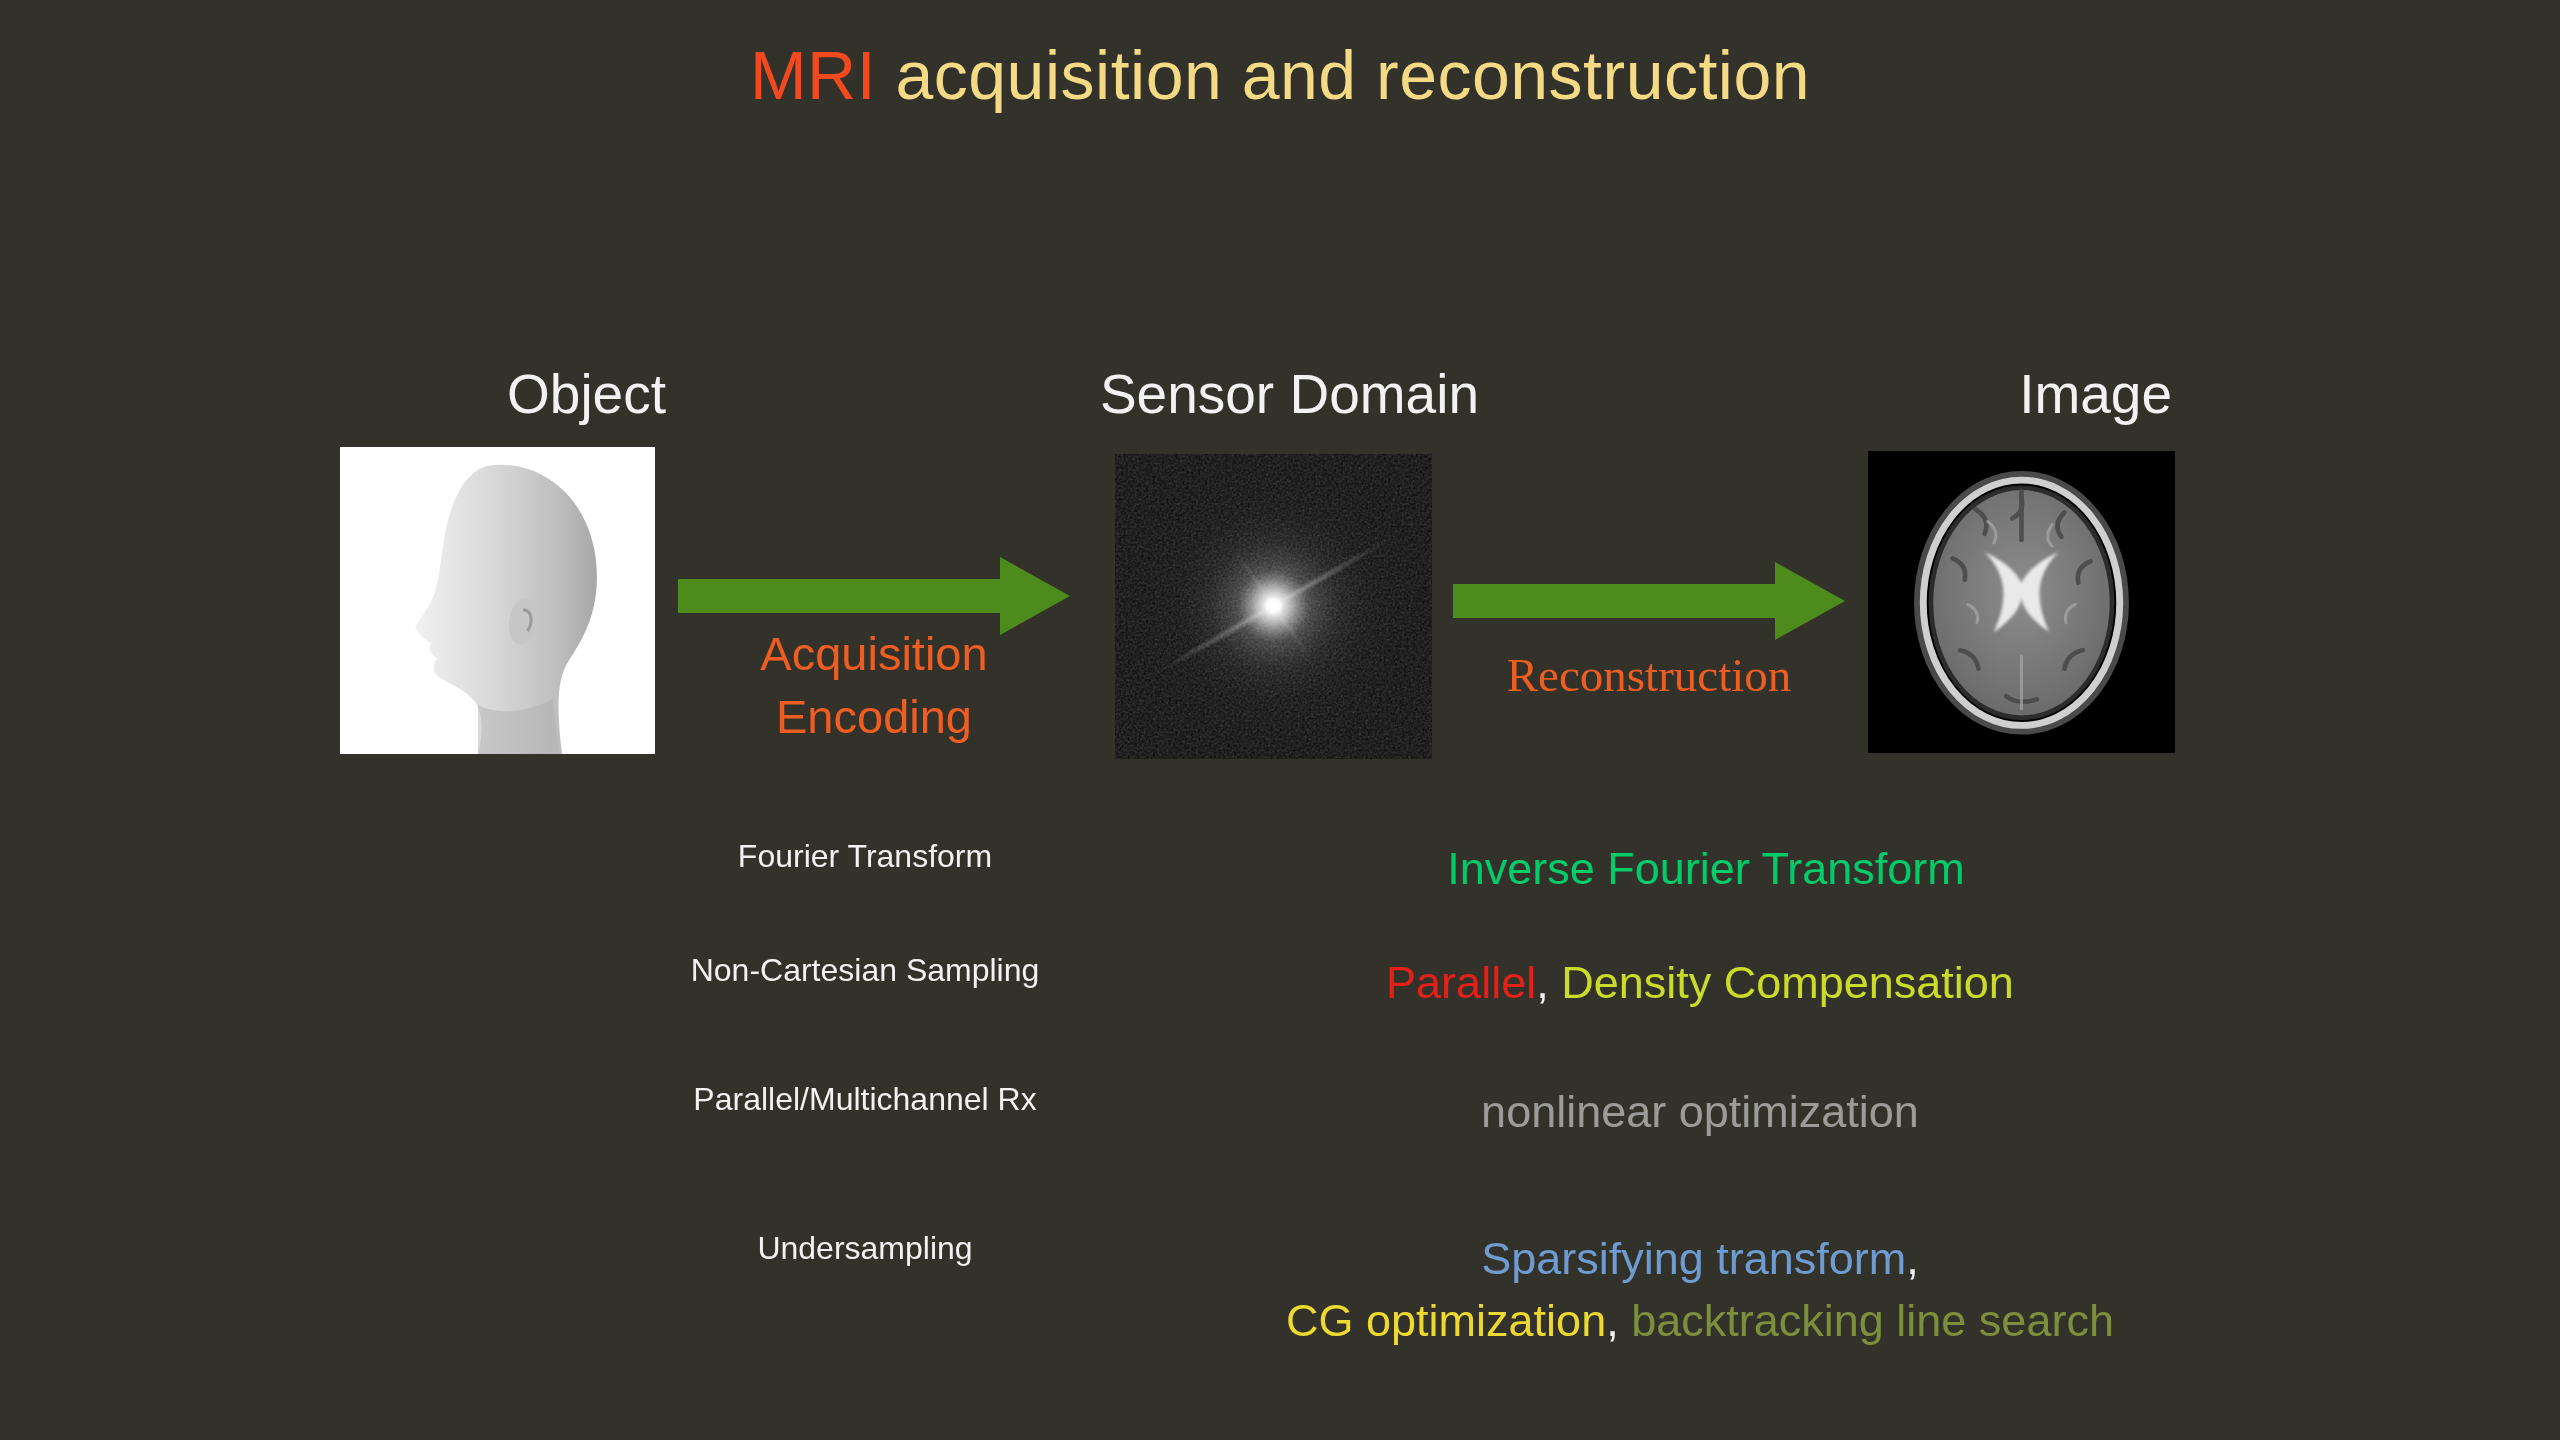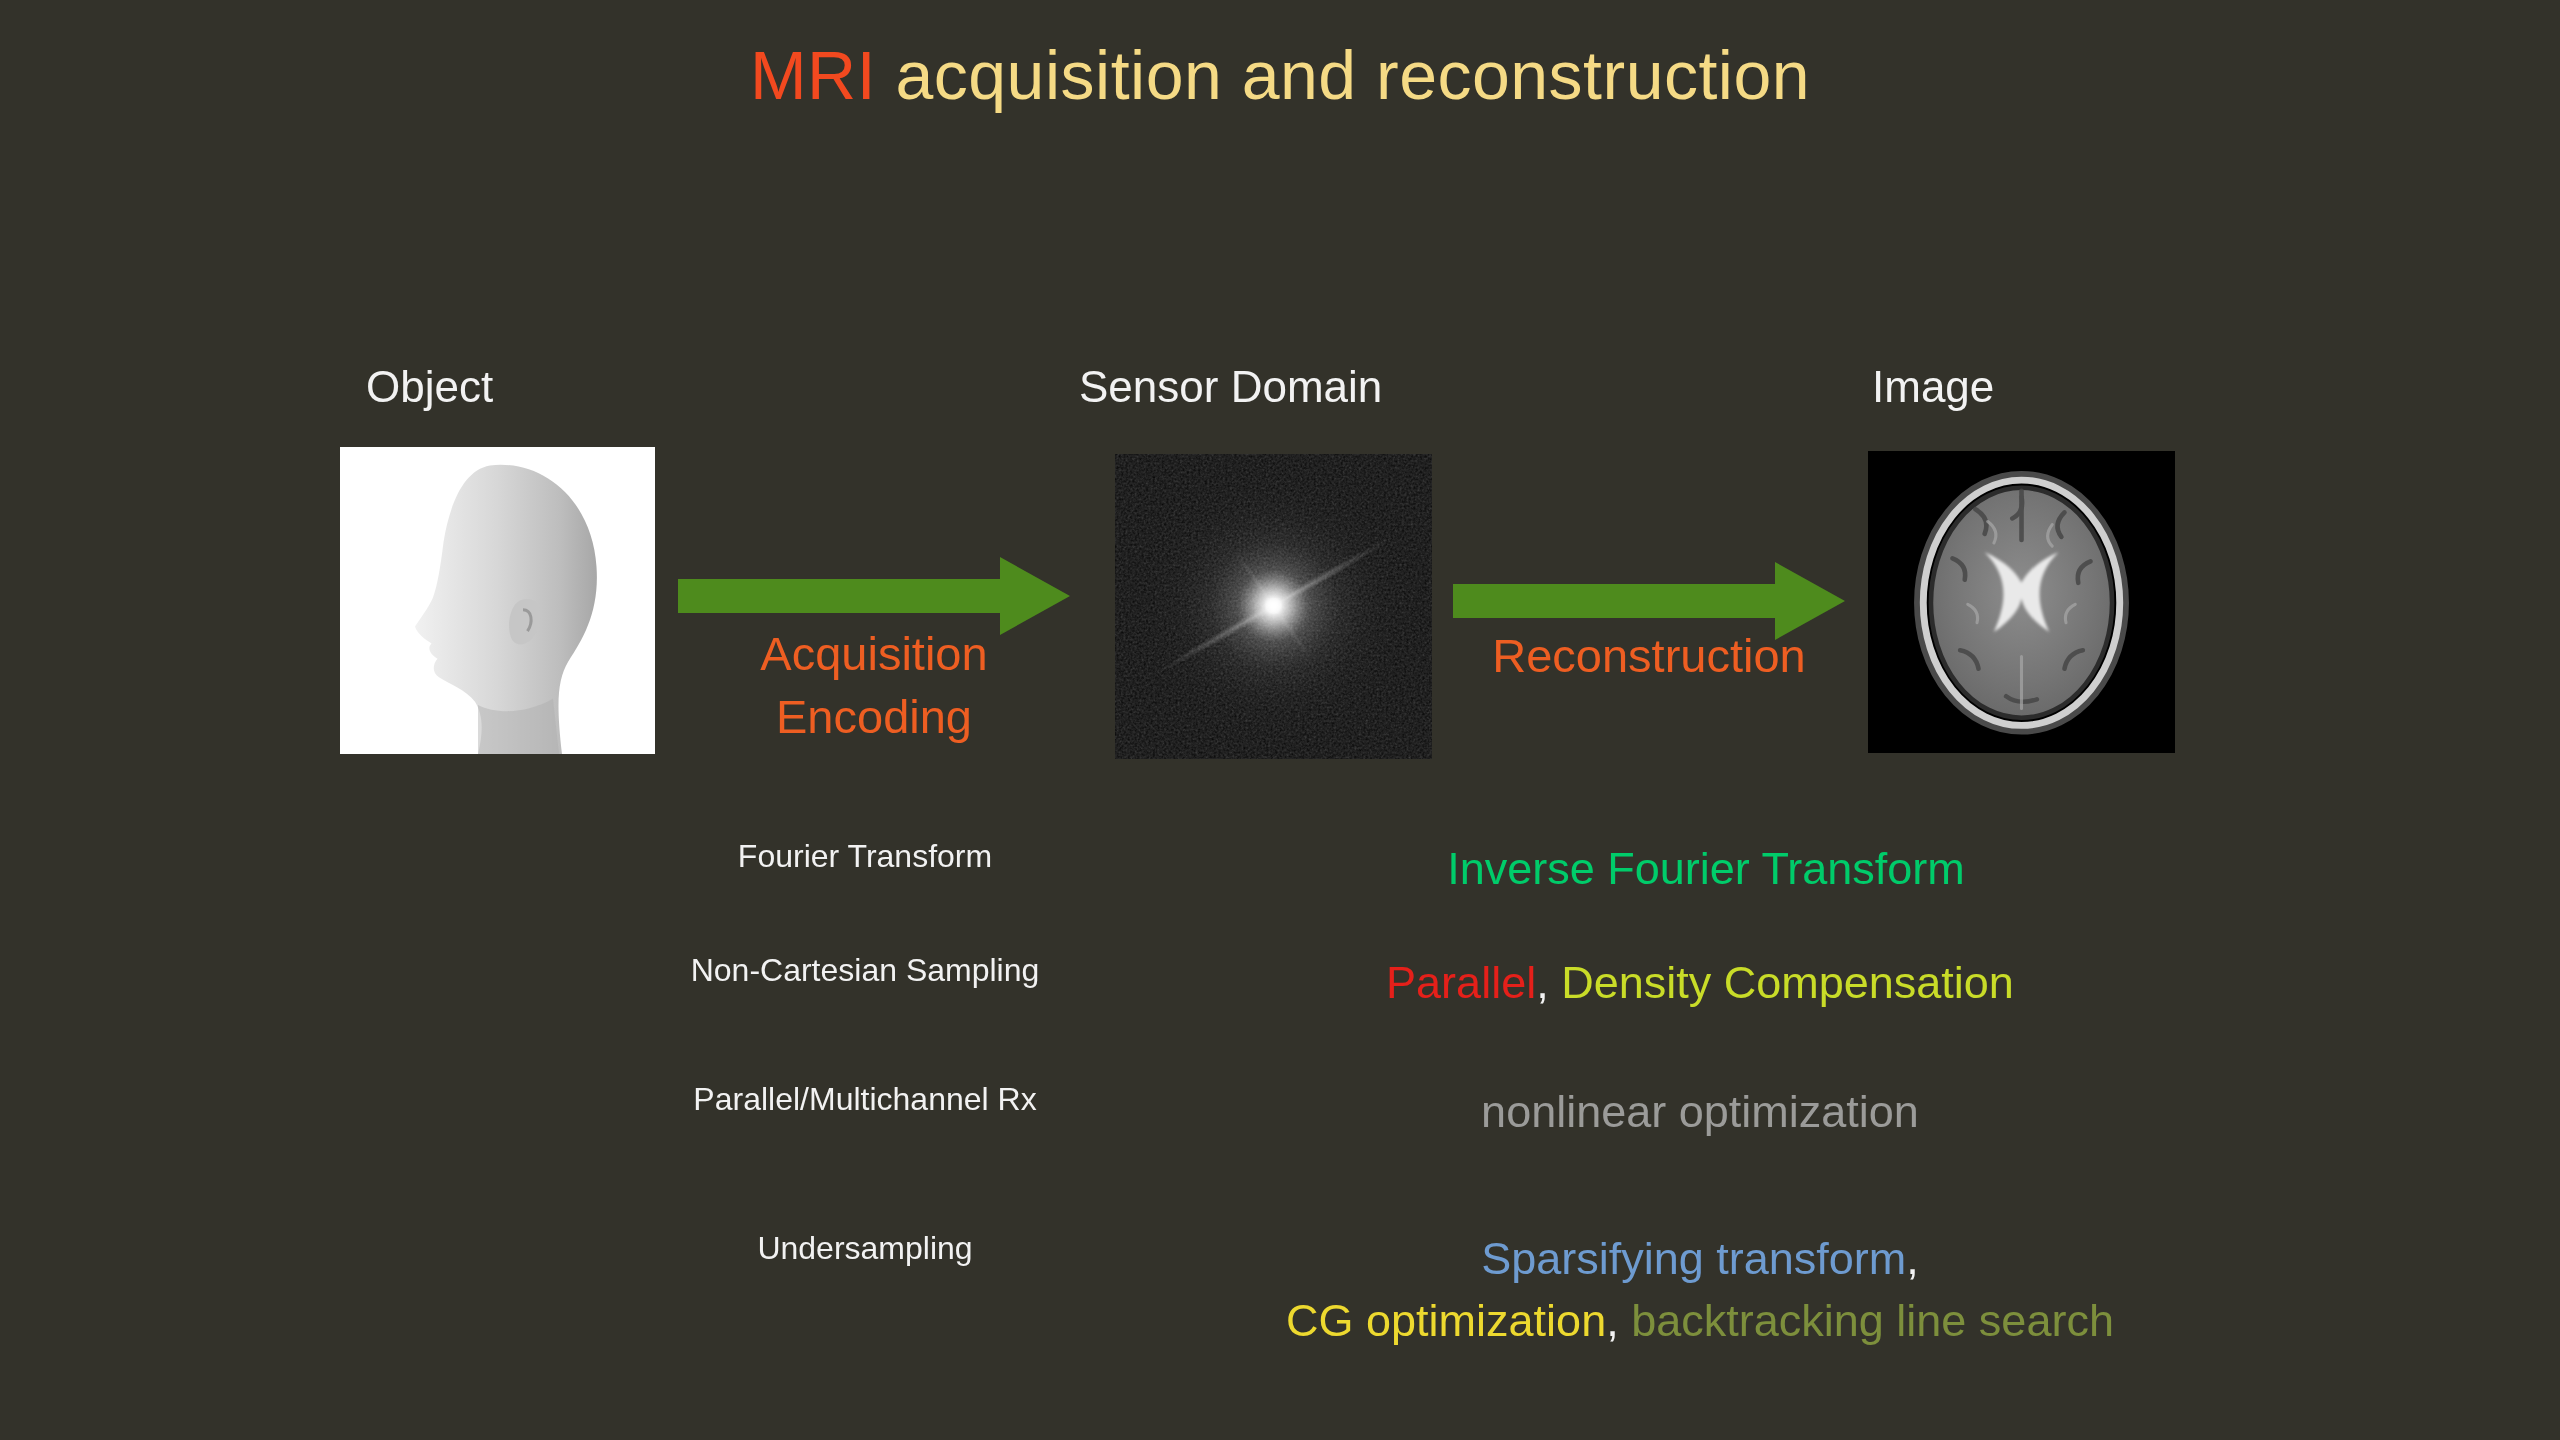--- a/index.html
+++ b/index.html
@@ -3,39 +3,39 @@
 <meta charset="utf-8">
 <style>
   * { margin:0; padding:0; box-sizing:border-box; }
   html,body { width:2560px; height:1440px; overflow:hidden; }
   body { background:#33322a; font-family:"Liberation Sans", sans-serif; }
   .slide { position:absolute; top:0; left:0; width:2560px; height:1440px; background:#33322a; }
 
   .title-wrap { position:absolute; top:36px; left:0; width:2560px; text-align:center;
                 font-size:68px; font-weight:400; letter-spacing:0.5px; }
 
-  .col-label { position:absolute; font-size:44px; color:#f2f2f2; text-align:left; font-weight:400; }
+  .col-label { position:absolute; font-size:55px; color:#f2f2f2; text-align:right; font-weight:400; }
   .lbl-object { left:366px; top:362px; width:300px; }
   .lbl-sensor { left:1079px; top:362px; width:400px; }
   .lbl-image  { left:1872px; top:362px; width:300px; }
 
   .figure { position:absolute; }
   .fig-head  { left:340px;  top:447px; width:315px; height:307px; }
   .fig-ks    { left:1115px; top:454px; width:317px; height:305px; }
   .fig-brain { left:1868px; top:451px; width:307px; height:302px; }
   .figure svg { width:100%; height:100%; display:block; }
 
   .arrow { position:absolute; }
   .arrow-1 { left:678px;  top:557px; width:392px; height:78px; }
   .arrow-2 { left:1453px; top:562px; width:392px; height:78px; }
   .arrow svg { width:100%; height:100%; display:block; }
 
   .arrow-caption { position:absolute; text-align:center; font-size:47px; line-height:63px; font-weight:400; }
   .cap-acq   { left:658px;  top:622px; width:432px; }
-  .cap-recon { left:1433px; top:624px; width:432px; }
+  .cap-recon { left:1433px; top:644px; width:432px;font-family:Liberation Serif, serif; }
 
   .row-left  { position:absolute; left:500px;  width:730px; text-align:center;
                font-size:32px; color:#f2f2f2; font-weight:400; }
   .row-right { position:absolute; left:1260px; width:880px; text-align:center;
                font-size:45px; line-height:62px; font-weight:400; }
 </style>
 </head>
 <body>
 
 <div class="slide">

